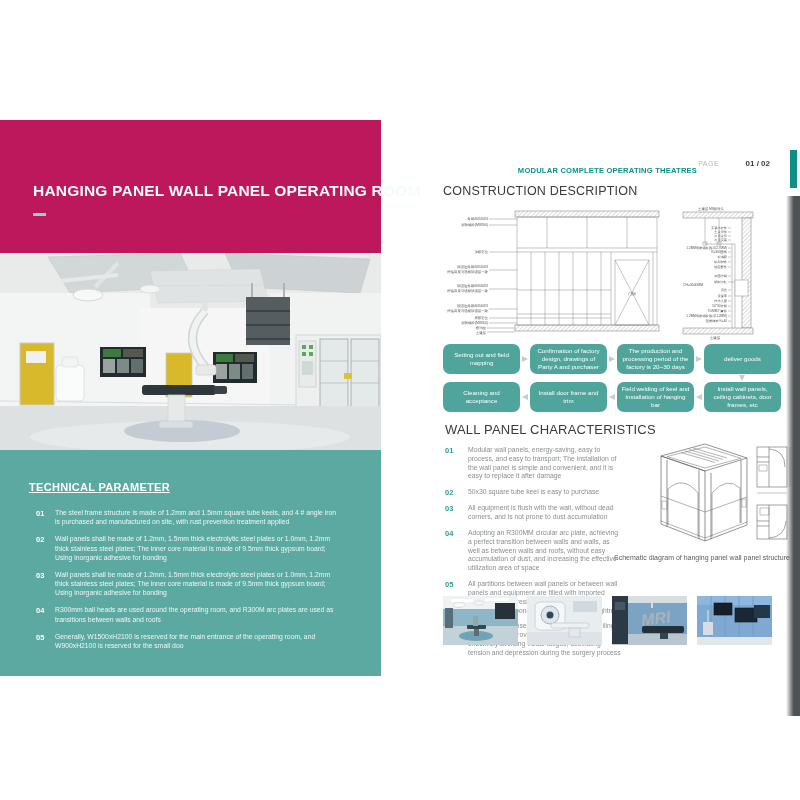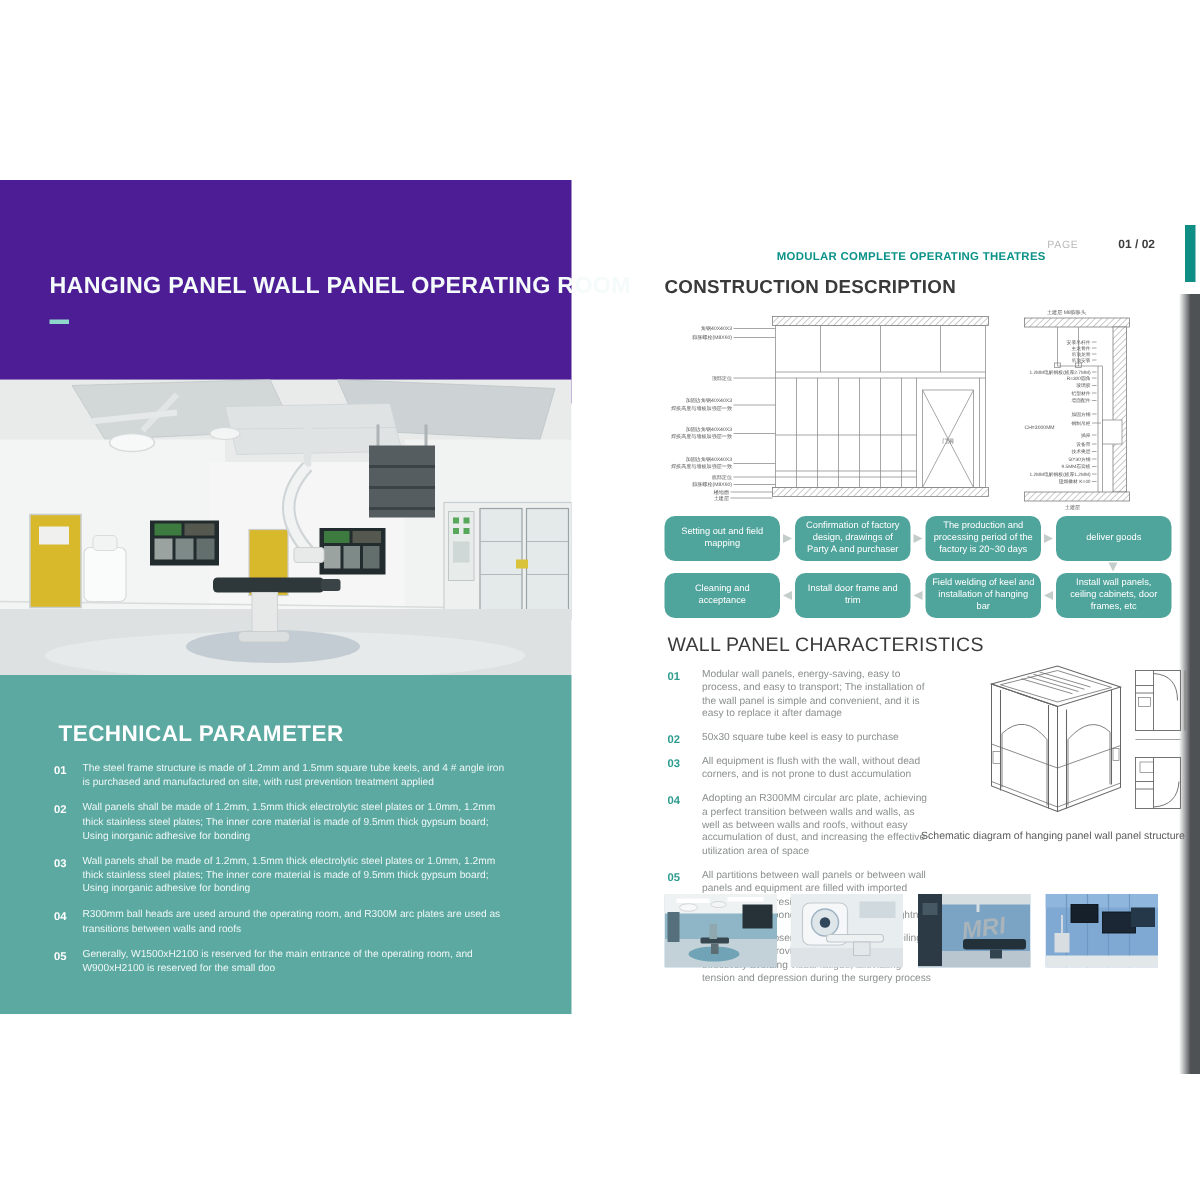--- a/index.html
+++ b/index.html
@@ -1,36 +1,36 @@
 <!DOCTYPE html>
 <html><head>
 <meta charset="utf-8">
 <style>
   html,body{margin:0;padding:0;}
   body{width:800px;height:800px;background:#ffffff;font-family:"Liberation Sans",sans-serif;position:relative;overflow:hidden;}
   .abs{position:absolute;}
   
-  .title-block{left:0;top:120px;width:381px;height:149px;background:#4c1d95;}
+  .title-block{left:0;top:120px;width:381px;height:149px;background:#be185d;}
   .page-title{left:33px;top:62px;color:#f4fbfa;font-size:15.5px;font-weight:bold;letter-spacing:.2px;white-space:nowrap;}
   .title-dash{left:33px;top:93px;width:13px;height:3px;background:#8fd6cd;}
   .photo-wrap{left:0;top:253px;width:381px;height:197px;}
   .tech-block{left:0;top:450px;width:381px;height:226px;background:#5CA9A1;}
-  .tech-heading{left:39px;top:31px;color:#ffffff;font-size:15px;font-weight:bold;letter-spacing:.3px;}
+  .tech-heading{left:29px;top:31px;color:#ffffff;font-size:11px;font-weight:bold;letter-spacing:.3px;text-decoration:underline;}
   .tech-list{left:0;top:58px;width:381px;display:flex;flex-direction:column;gap:8px;}
   .tech-item{display:grid;grid-template-columns:36px 19px 286px;}
   .tech-num{grid-column:2;color:#ffffff;font-weight:bold;font-size:7.5px;padding-top:1px;}
   .tech-text{grid-column:3;color:#eef7f6;font-size:6.8px;line-height:1.35;}
   
   .hdr{left:445px;top:152px;width:325px;text-align:right;}
   .page-label{color:#b9b9b9;font-size:7px;letter-spacing:.5px;}
   .page-num{color:#3c3c3c;font-size:8px;font-weight:bold;margin-left:22px;}
   .brand{left:445px;top:166px;width:325px;text-align:center;color:#0B9289;font-size:7.6px;font-weight:bold;letter-spacing:.2px;}
   .corner-bar{left:790px;top:150px;width:7px;height:38px;background:#0E8E85;}
   .page-edge{left:786px;top:196px;width:14px;height:520px;background:linear-gradient(to right,rgba(78,82,84,0) 0%,#4e5254 55%);}
-  .construction-heading{left:443px;top:184px;color:#3a3a3a;font-size:12.5px;font-weight:bold;letter-spacing:.2px;}
+  .construction-heading{left:443px;top:184px;color:#3a3a3a;font-size:12.5px;font-weight:normal;letter-spacing:.2px;}
   
   .flow-box{width:77px;height:30px;background:#4FA49B;border-radius:7px;color:#ffffff;font-size:6.2px;line-height:1.25;display:flex;align-items:center;justify-content:center;text-align:center;padding:2px 4px;box-sizing:border-box;}
   .arr-r{width:0;height:0;border-top:3px solid transparent;border-bottom:3px solid transparent;border-left:6px solid #c3cdca;}
   .arr-l{width:0;height:0;border-top:3px solid transparent;border-bottom:3px solid transparent;border-right:6px solid #c3cdca;}
   .arr-d{width:0;height:0;border-left:3px solid transparent;border-right:3px solid transparent;border-top:6px solid #c3cdca;}
   
   .char-heading{left:445px;top:422px;color:#3a3a3a;font-size:13px;font-weight:normal;letter-spacing:.2px;}
   .char-list{left:445px;top:446px;width:180px;display:flex;flex-direction:column;gap:7px;}
   .char-item{display:grid;grid-template-columns:23px 155px;}
   .char-num{color:#2E9C8E;font-weight:bold;font-size:7.5px;}

